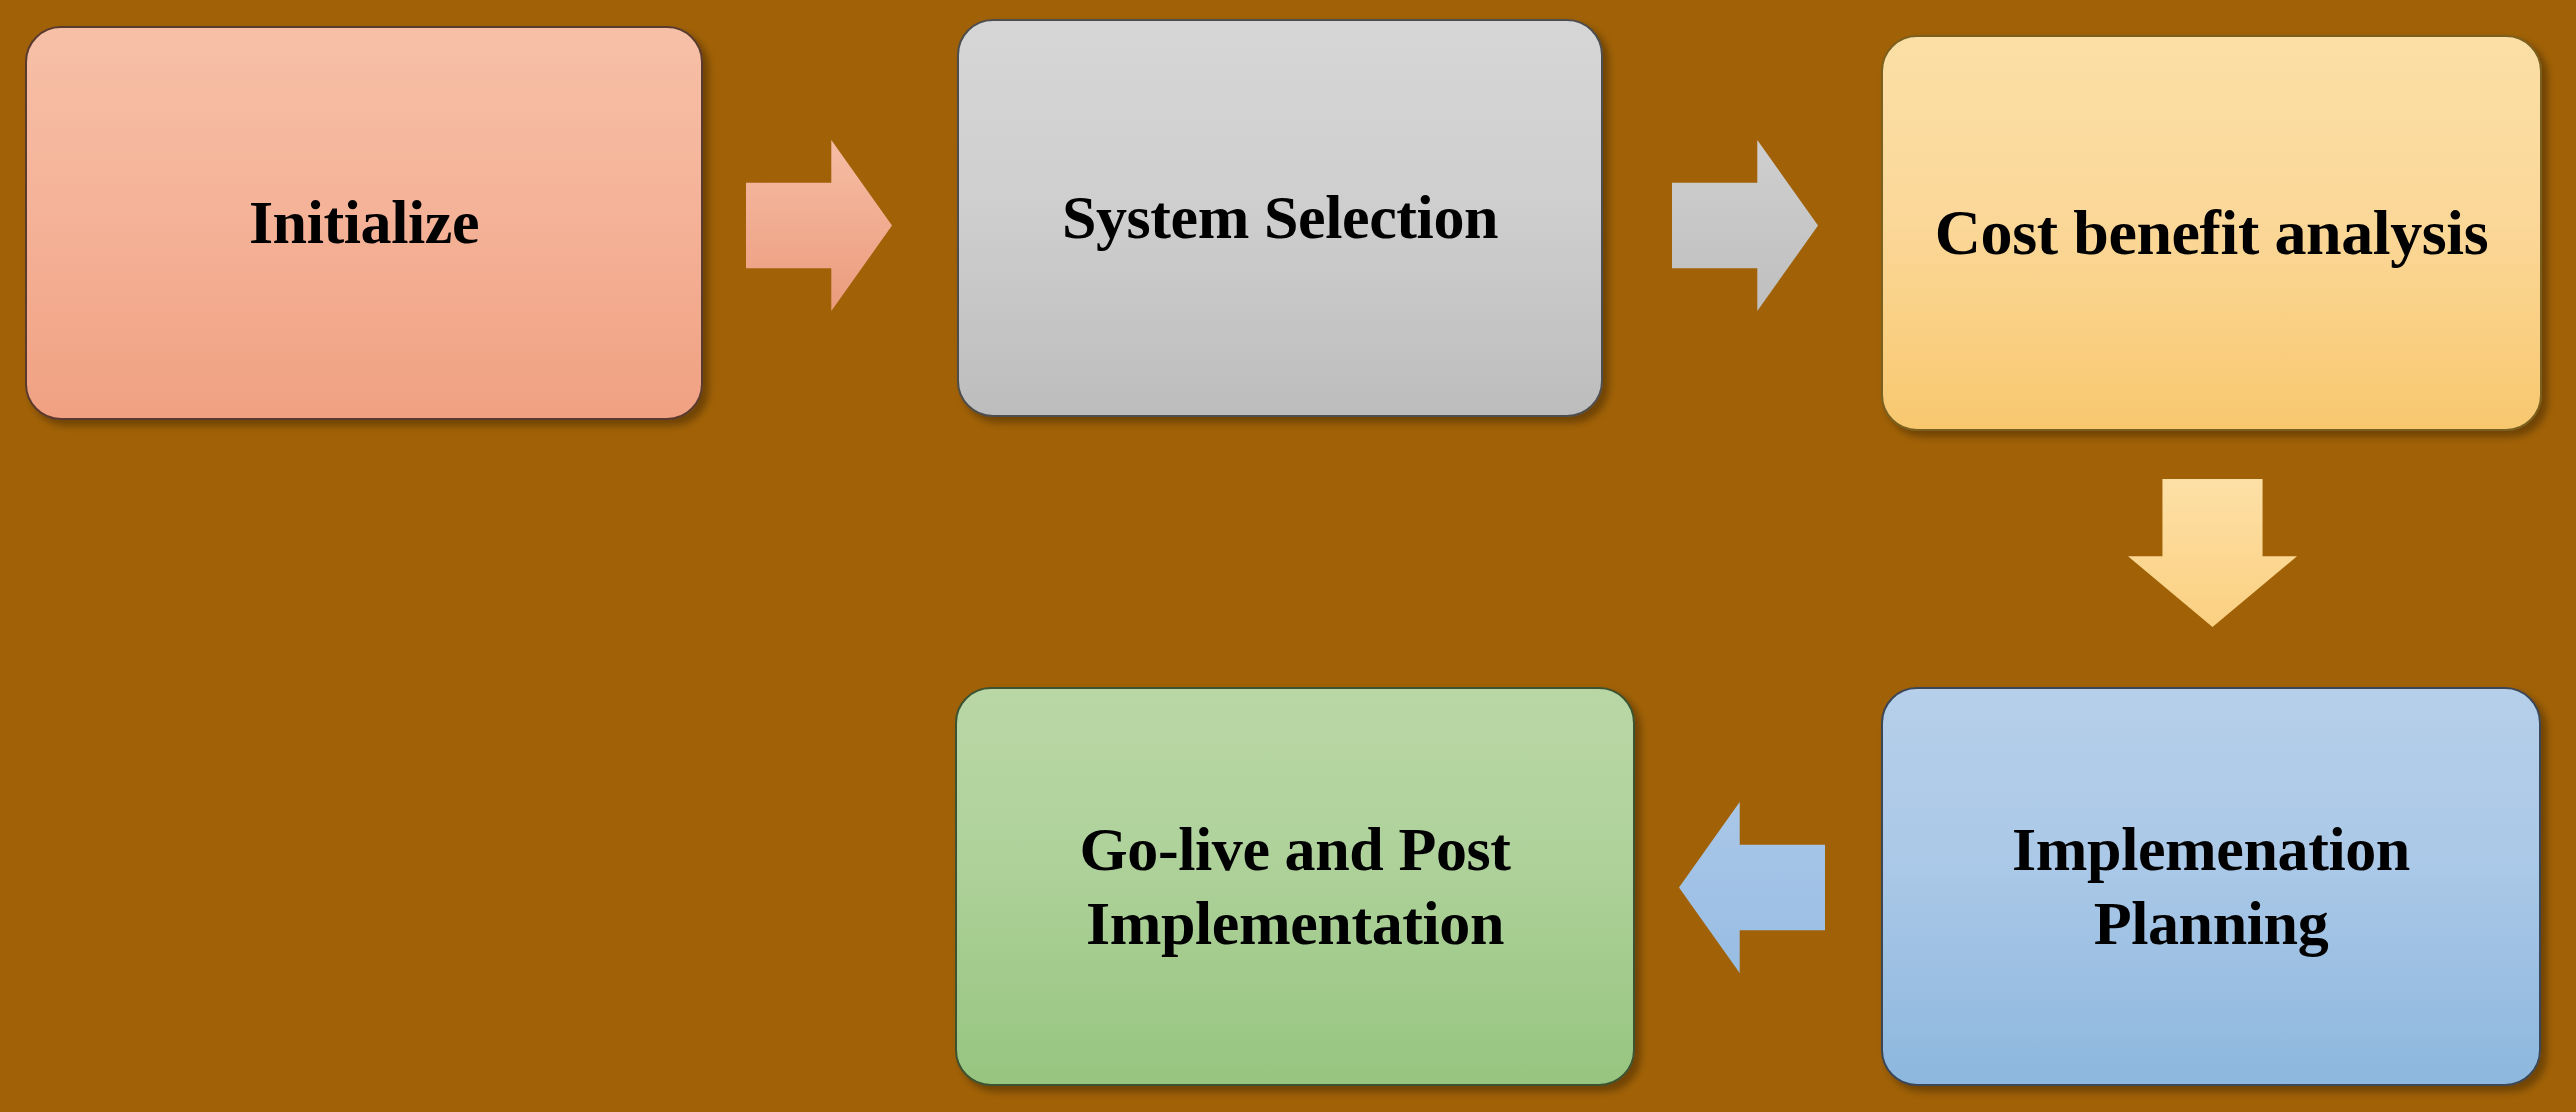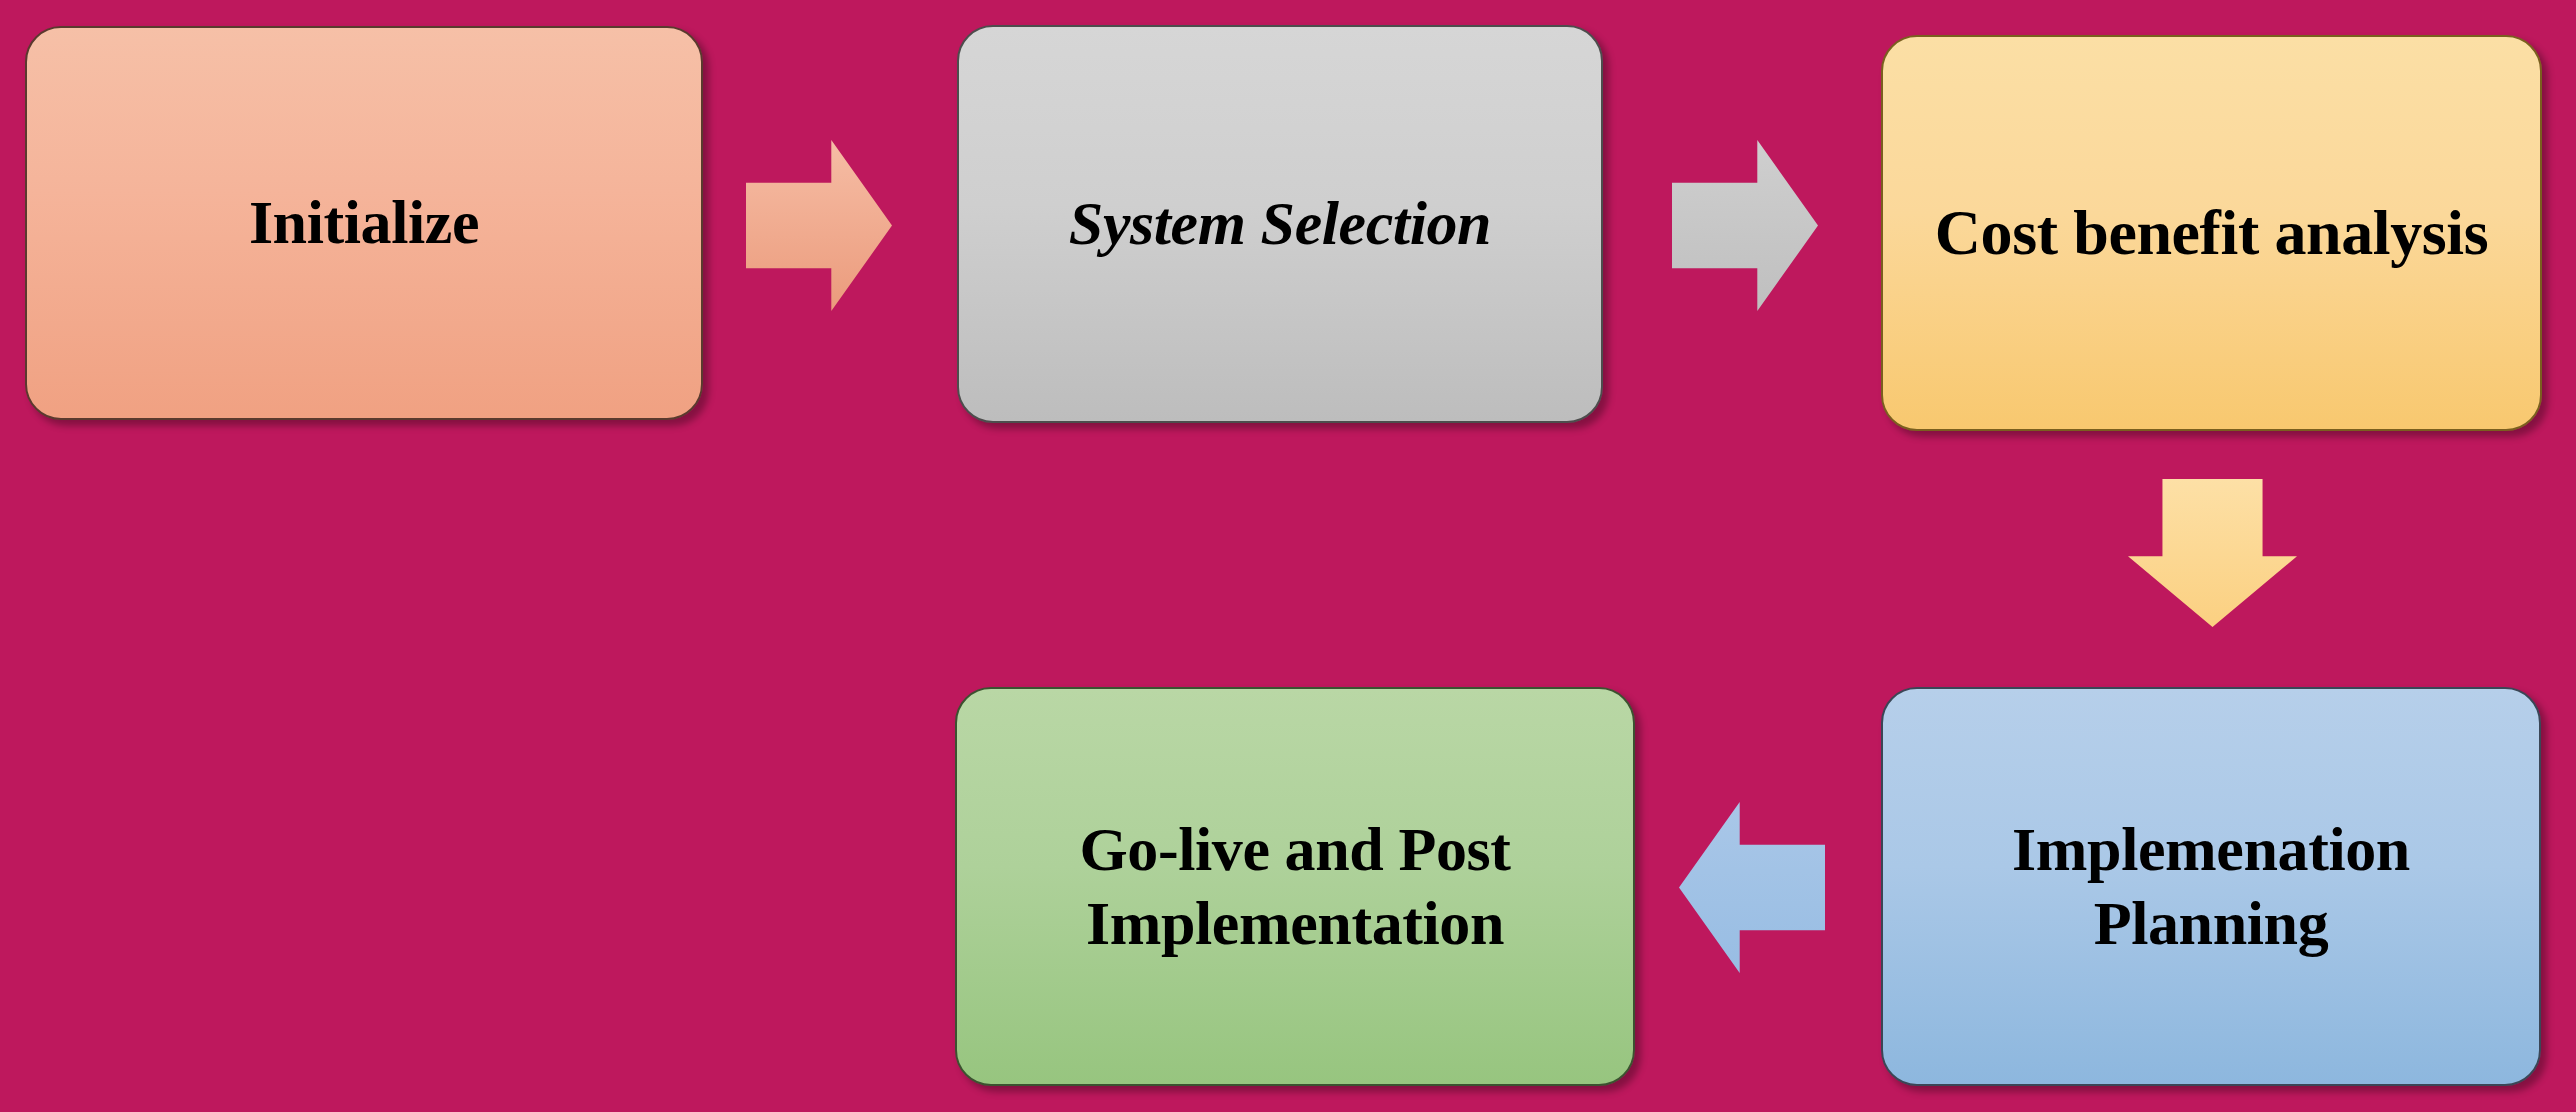--- a/index.html
+++ b/index.html
@@ -4,21 +4,21 @@
 <style>
   html, body {
     margin: 0;
     padding: 0;
     background: #ffffff;
   }
   #canvas {
     position: relative;
     width: 2576px;
     height: 1112px;
-    background: #be185d;
+    background: #a16207;
     overflow: hidden;
     font-family: "Liberation Serif", "DejaVu Serif", serif;
   }
   .node {
     position: absolute;
     box-sizing: border-box;
     border-radius: 36px;
     display: flex;
     align-items: center;
     justify-content: center;
@@ -36,25 +36,24 @@
   }
 
   
   .node-initialize {
     left: 25px; top: 26px; width: 678px; height: 394px;
     font-size: 62px;
     border: 2.5px solid #5a3a2e;
     background: linear-gradient(180deg, #f6c0a7 0%, #f5b49a 42%, #f0a182 100%);
   }
   .node-system-selection {
-    left: 957px; top: 25px; width: 646px; height: 398px;
+    left: 957px; top: 19px; width: 646px; height: 398px;
     font-size: 62px;
     border: 2.5px solid #4d4d4d;
     background: linear-gradient(180deg, #d6d6d6 0%, #cfcfcf 45%, #bdbdbd 100%);
-    font-style: italic;
   }
   .node-cost-benefit {
     left: 1881px; top: 35px; width: 661px; height: 396px;
     font-size: 64px;
     border: 2.5px solid #7a5f1f;
     background: linear-gradient(180deg, #fbdfa5 0%, #fbd89a 45%, #f8c86f 100%);
   }
   .node-go-live {
     left: 955px; top: 687px; width: 680px; height: 399px;
     font-size: 62px;

